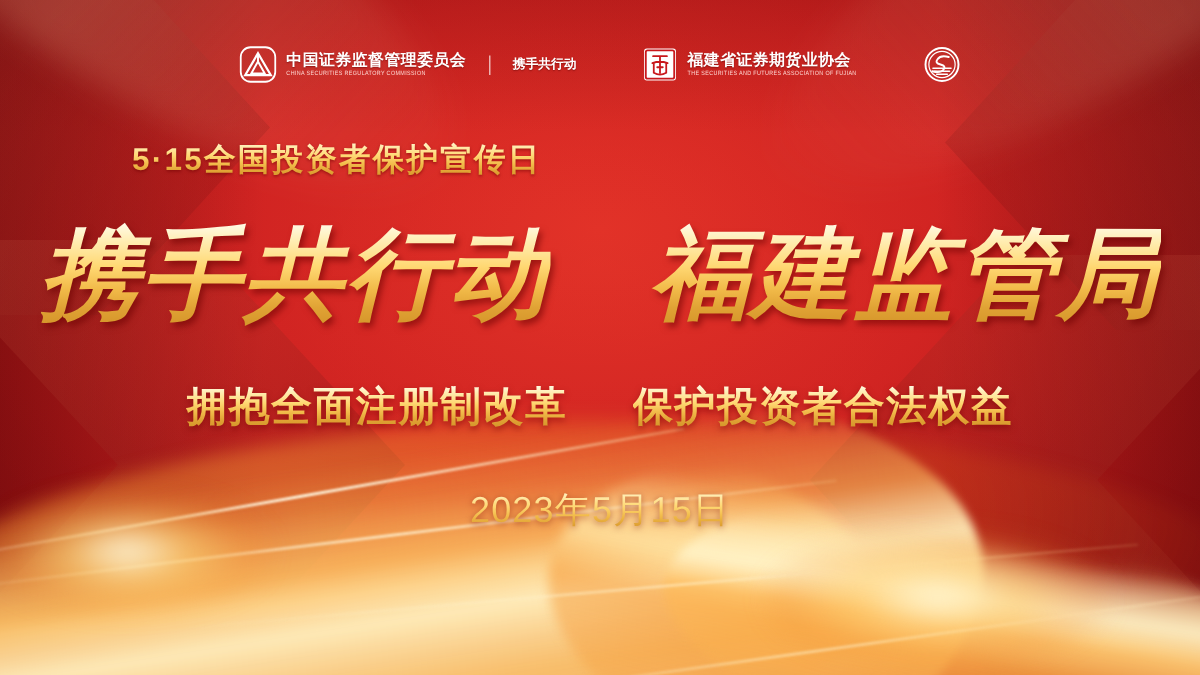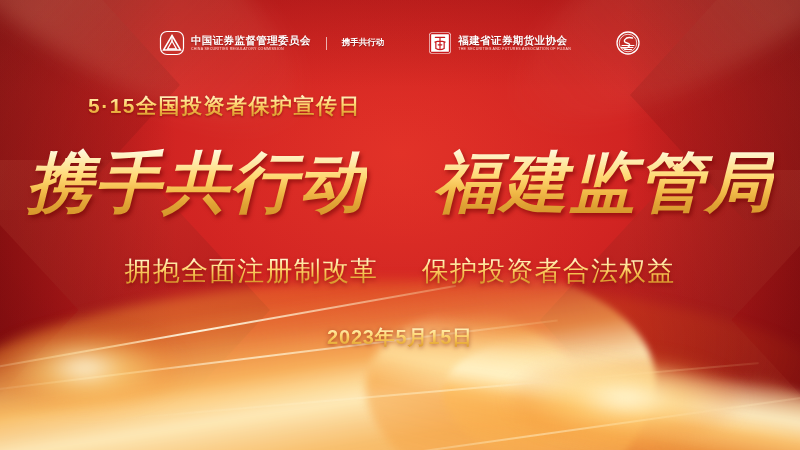--- a/index.html
+++ b/index.html
@@ -197,29 +197,29 @@
     font-size:66px; font-weight:bold;
     letter-spacing:2px;
     font-style:italic;
     filter:drop-shadow(2px 3px 2px rgba(105,0,0,.55));
   }
   .headline .gap{ display:inline-block; width:30px; }
 
   .tagline{
     position:absolute; top:253px; left:0; right:0;
     text-align:center;
-    font-size:27px; font-weight:normal; letter-spacing:1.2px;
+    font-size:27px; font-weight:bold; letter-spacing:1.2px;
     filter:drop-shadow(0 2px 2px rgba(105,0,0,.5));
   }
   .tagline .gap2{ display:inline-block; width:26px; }
 
   .date{
     position:absolute; top:324px; left:0; right:0;
     text-align:center;
-    font-size:20px; font-weight:bold; letter-spacing:.8px;
+    font-size:24px; font-weight:normal; letter-spacing:.8px;
     filter:drop-shadow(0 1px 2px rgba(105,0,0,.5));
   }
 </style>
 </head>
 <body>
 
 <div id="poster">
 
   <div class="bg-layer vignette"></div>
 

